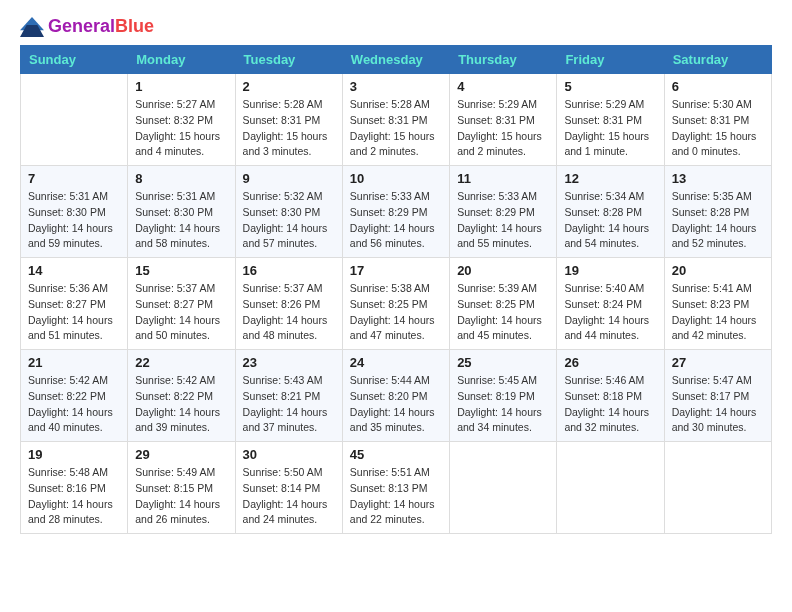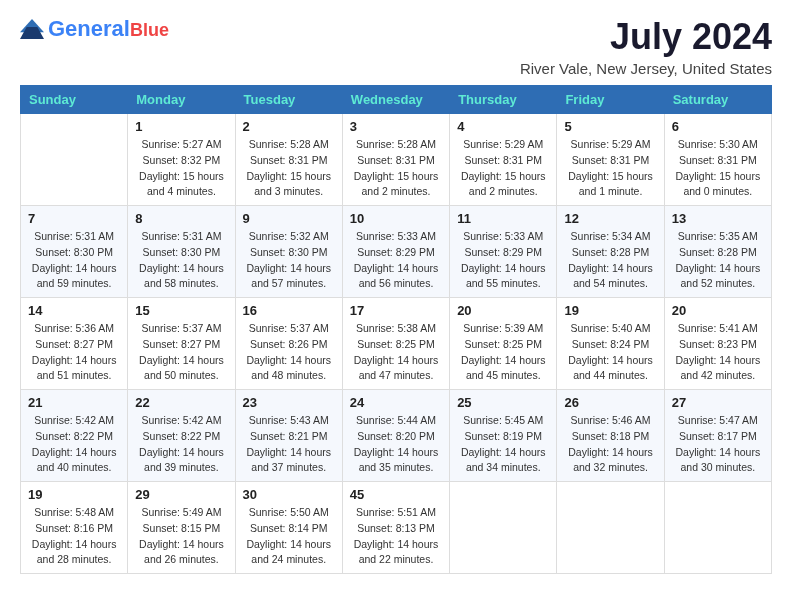--- a/index.html
+++ b/index.html
@@ -66,42 +66,37 @@
     .day-number {
       font-size: 13px;
       font-weight: bold;
       color: #222;
       margin-bottom: 3px;
     }
     .day-detail {
       font-size: 10.5px;
       color: #333;
       line-height: 1.5;
-      text-align: center;
     }
     .empty-cell {
       background: #fff !important;
     }
   </style>
 </head>
 <body>
 
 <div class="header-area">
   <div class="logo">
     <svg class="logo-icon" viewBox="0 0 36 30" xmlns="http://www.w3.org/2000/svg">
       <polygon points="18,0 36,20 0,20" fill="#2e6db4"></polygon>
       <polygon points="10,12 26,12 36,30 0,30" fill="#1a3a6e"></polygon>
     </svg>
     <div>
-      <span style="font-size:22px;font-weight:bold;color:#3b82f6;">General</span><span style="font-size:18px;font-weight:bold;color:#ef4444;">Blue</span>
+      <span style="font-size:18px;font-weight:bold;color:#a21caf;">General</span><span style="font-size:18px;font-weight:bold;color:#ef4444;">Blue</span>
     </div>
-  </div>
-  <div class="title-area">
-    <div class="main-title">July 2024</div>
-    <div class="subtitle">River Vale, New Jersey, United States</div>
   </div>
 </div>
 
 <table class="calendar">
   <thead>
     <tr>
     <th>Sunday</th>
         <th>Monday</th>
         <th>Tuesday</th>
         <th>Wednesday</th>

